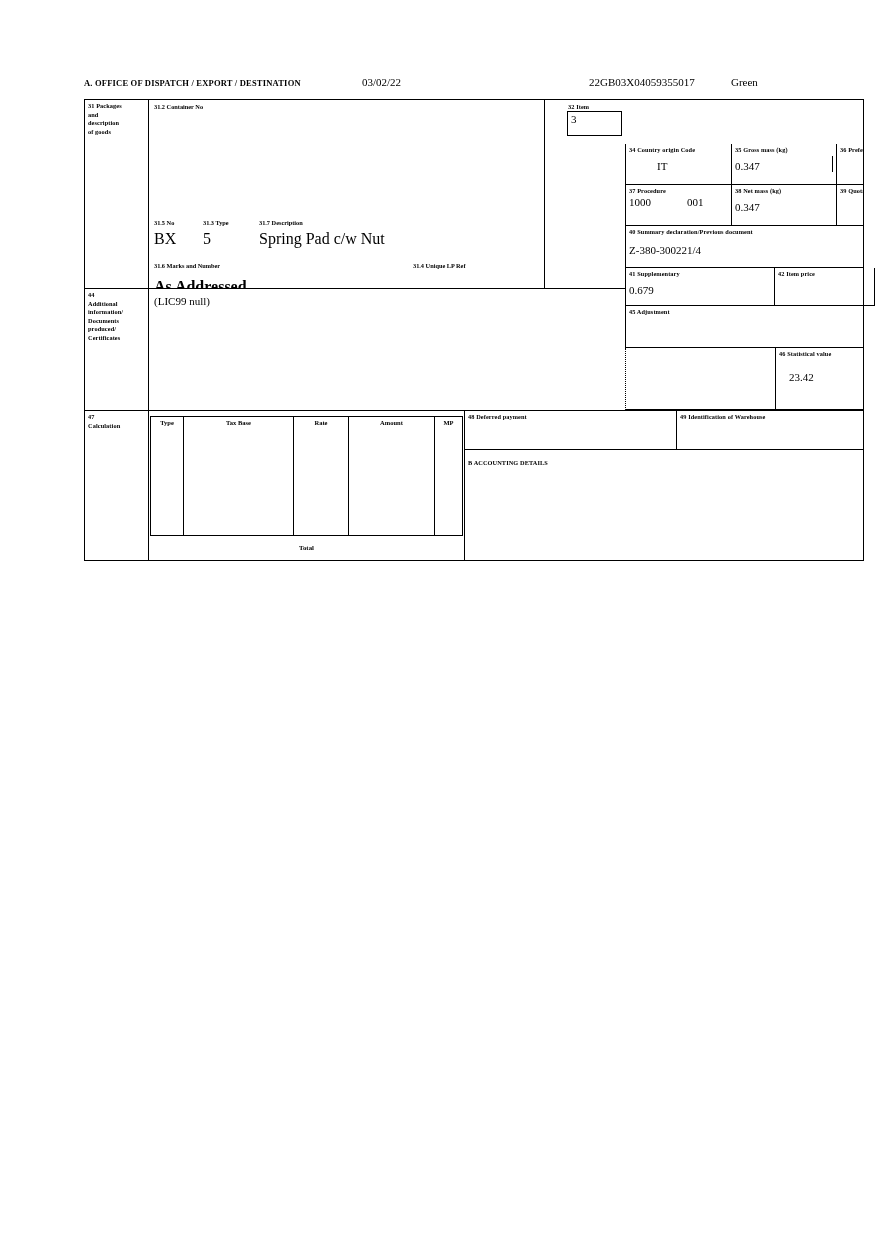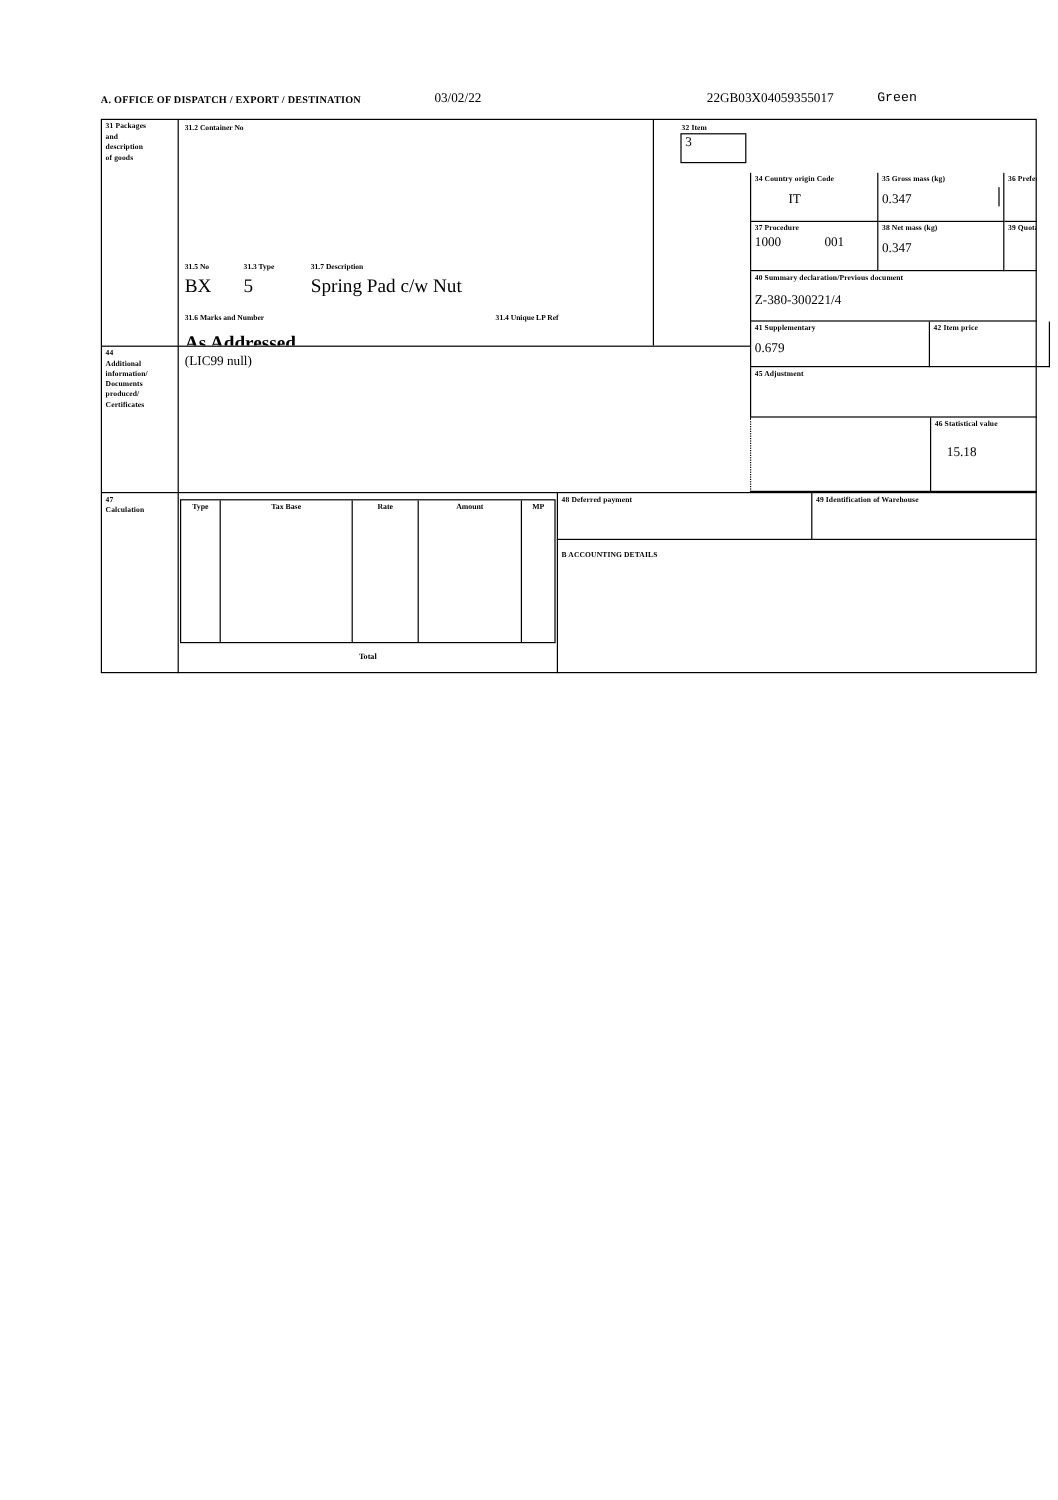--- a/index.html
+++ b/index.html
@@ -49,21 +49,20 @@
     position: absolute;
     left: 505px; top: -2px;
     font-size: 11px;
     white-space: nowrap;
   }
   .hdr-route {
     position: absolute;
     left: 647px; top: -2px;
     font-size: 11px;
     white-space: nowrap;
-    font-family: Liberation Mono, monospace;
   }
 
   
   .form {
     position: absolute;
     left: 84px;
     top: 99px;
     width: 780px;
     height: 462px;
     border: 1px solid #000;
@@ -349,21 +348,21 @@
         <div class="val" style="padding-top:5px;"></div>
       </div>
     </div>
 
     <div class="cell" id="box46-blank"></div>
     <div class="dotted-v"></div>
 
     <div class="cell" id="box46">
       <div class="pad">
         <div class="lbl">46 Statistical value</div>
-        <div class="val" style="padding-top:12px; padding-left:10px;">15.18</div>
+        <div class="val" style="padding-top:12px; padding-left:10px;">23.42</div>
       </div>
     </div>
 
     <div class="cell br" id="box44-label">
       <div class="pad">
         <div class="lbl">44</div>
         <div class="lbl">Additional</div>
         <div class="lbl">information/</div>
         <div class="lbl">Documents</div>
         <div class="lbl">produced/</div>

